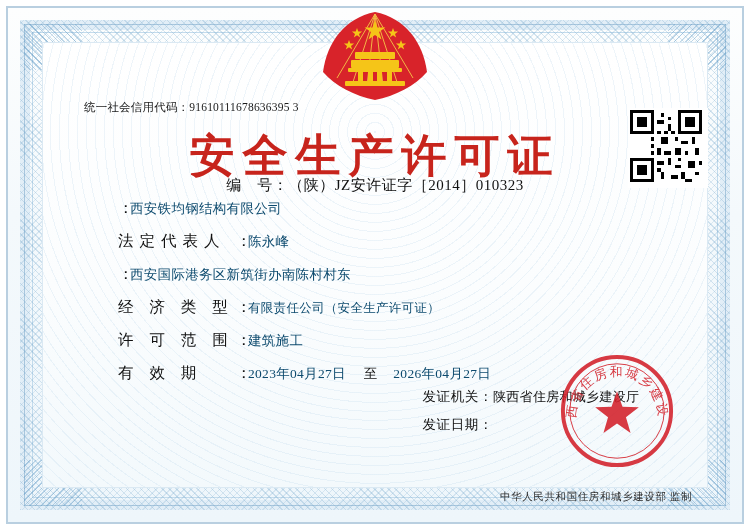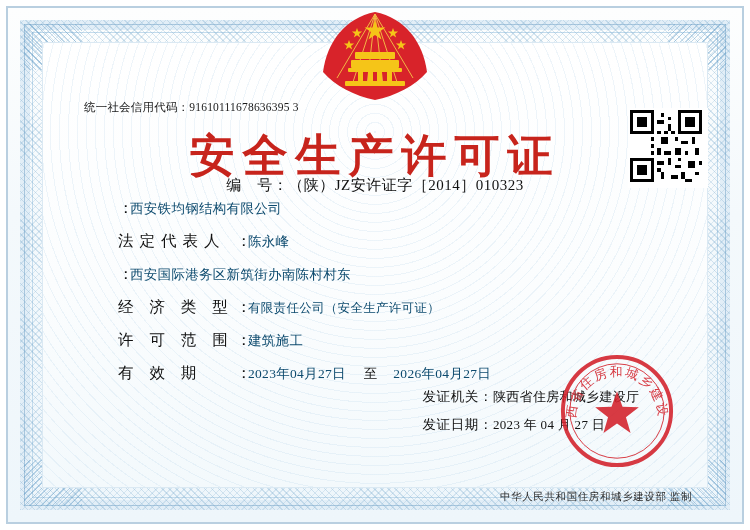--- a/index.html
+++ b/index.html
@@ -399,21 +399,20 @@
 
   </div>
 
   <div class="issue">
     <div class="iline">
       <span class="ilabel">发证机关：</span>
       <span class="ivalue">陕西省住房和城乡建设厅</span>
     </div>
     <div class="iline">
       <span class="ilabel">发证日期：</span>
-      <span class="ivalue">2023 年 04 月 27 日</span>
     </div>
   </div>
 
   <div class="seal">
     <svg viewBox="0 0 120 120" width="118" height="118" aria-hidden="true">
       <circle cx="60" cy="60" r="55" fill="none" stroke="#d3202a" stroke-width="4"></circle>
       <circle cx="60" cy="60" r="48" fill="none" stroke="#d3202a" stroke-width="1"></circle>
       <polygon fill="#d3202a" points="60,40 65.6,55.8 82.2,56.2 69.1,66.4 73.8,82.4 60,72.8 46.2,82.4 50.9,66.4 37.8,56.2 54.4,55.8"></polygon>
       <defs>
         <path id="sealArc" d="M 18 66 A 42 42 0 0 1 102 66"></path>

